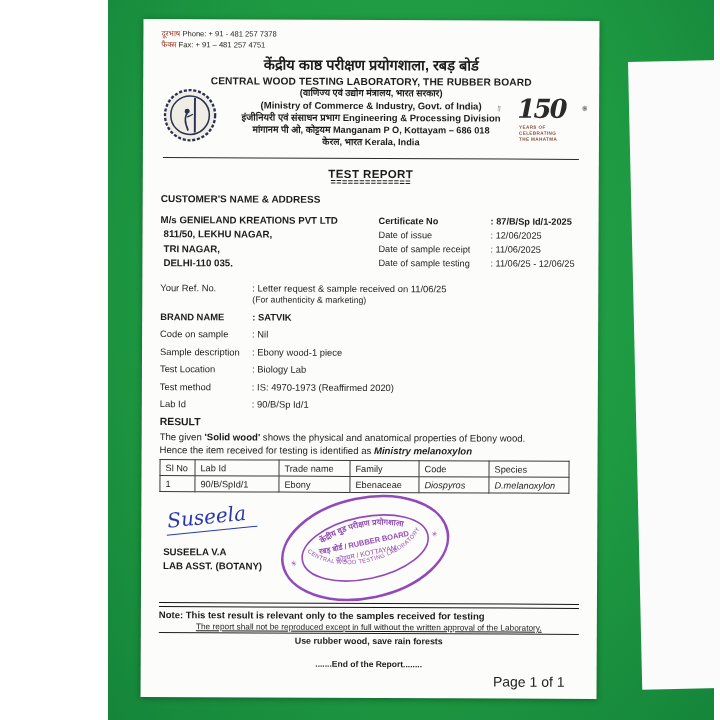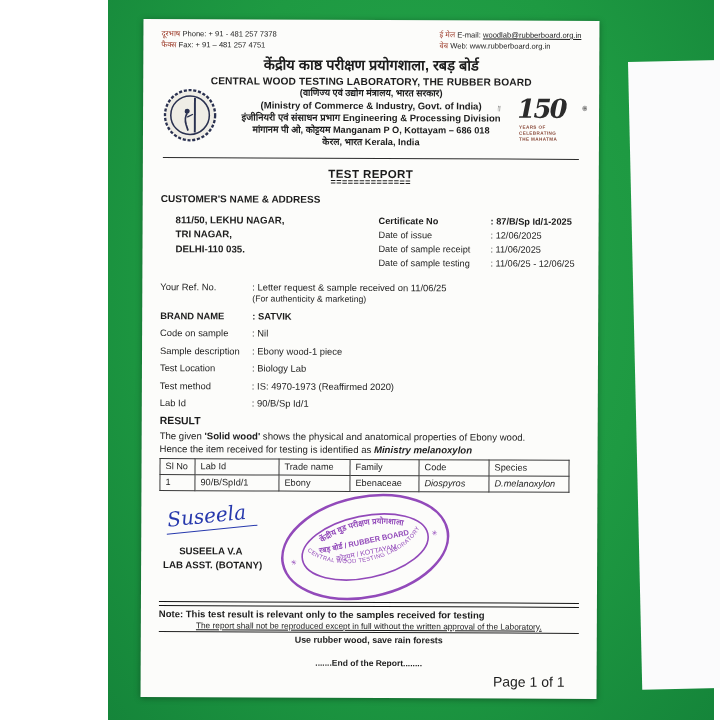--- a/index.html
+++ b/index.html
@@ -37,21 +37,21 @@
   .n150{font-family:"DejaVu Serif", serif;font-style:italic;font-weight:bold;
         font-size:26px;line-height:1;color:#2b2b2b;letter-spacing:-2px;}
   .l150cap{font-size:4.6px;font-weight:bold;color:#8a4a3a;letter-spacing:.4px;
            line-height:1.3;text-align:left;margin-left:22px;margin-top:1px;}
   .hrule{border-top:1.4px solid #2b2b2b;margin:3px 2px 0;}
   .rtitle{text-align:center;font-weight:bold;font-size:11.5px;margin-top:9px;letter-spacing:.4px;}
   .runder{text-align:center;font-size:9px;font-weight:bold;line-height:.55;letter-spacing:.5px;}
   .cust-head{font-weight:bold;font-size:10px;margin-top:9px;}
   .cols{display:flex;margin-top:9px;}
   .cleft{flex:0 0 218px;font-size:9.7px;font-weight:bold;line-height:1.5;}
-  .cleft .ind{margin-left:15px;}
+  .cleft .ind{margin-left:3px;}
   .cright{flex:1;font-size:9.2px;}
   .mrow{display:flex;line-height:1.55;}
   .mrow.b{font-weight:bold;}
   .mlabel{width:112px;flex:none;}
   .fields{margin-top:11px;font-size:9.4px;}
   .frow{display:flex;margin-bottom:6.5px;}
   .frow.b{font-weight:bold;}
   .flabel{width:92px;flex:none;}
   .fval{flex:1;}
   .fnote{margin-left:92px;font-size:8.7px;margin-top:-5px;margin-bottom:6.5px;}
@@ -61,21 +61,21 @@
   .bi{font-weight:bold;font-style:italic;}
   table.res{border-collapse:collapse;margin-top:3px;}
   .res th,.res td{border:1px solid #3a3a3a;font-size:9.2px;padding:2.5px 5px;
                   text-align:left;font-weight:normal;}
   .sig{position:relative;height:98px;margin-top:10px;}
   .script{
     position:absolute;left:6px;top:2px;font-family:"DejaVu Serif", serif;
     font-style:italic;font-size:20px;color:#2739ad;transform:rotate(-6deg);
     border-bottom:1.6px solid #2739ad;padding:0 10px 2px 2px;
   }
-  .sname{position:absolute;left:20px;top:44px;font-weight:bold;font-size:9.7px;}
+  .sname{position:absolute;left:4px;top:44px;font-weight:bold;font-size:9.7px;}
   .stitle{position:absolute;left:4px;top:58px;font-weight:bold;font-size:9.7px;}
   .stamp{position:absolute;left:118px;top:-8px;width:176px;height:106px;
          transform:rotate(-12deg);opacity:.92;}
   .rsign{position:absolute;right:4px;top:54px;font-weight:bold;font-size:9.7px;line-height:1.45;}
   .fnote-rule{height:3px;border-top:1.6px solid #161616;border-bottom:1px solid #161616;margin-top:2px;}
   .note1{font-weight:bold;font-size:9.5px;margin-top:2px;}
   .note2{font-size:8.3px;text-align:center;margin-top:1px;text-decoration:underline;}
   .thin-rule{border-top:1.3px solid #222;margin-top:1px;}
   .note3{font-weight:bold;font-size:8.9px;text-align:center;margin-top:2px;}
   .endline{font-weight:bold;font-size:8.5px;text-align:center;margin-top:13px;}
@@ -86,24 +86,20 @@
 
 <div class="green-bg"></div>
 <div class="side-sheet"></div>
 
 <div class="doc">
 
   <div class="contact">
     <div>
       <div><span class="hi">दूरभाष</span> <span>Phone: + 91 - 481 257 7378</span></div>
       <div><span class="hi">फैक्स</span> <span>Fax: + 91 – 481 257 4751</span></div>
-    </div>
-    <div>
-      <div><span class="hi">ई मेल</span> <span>E-mail:</span> <span class="u">woodlab@rubberboard.org.in</span></div>
-      <div><span class="hi">वेब</span> <span>Web:</span> <span>www.rubberboard.org.in</span></div>
     </div>
   </div>
 
   <div class="title-hi">केंद्रीय काष्ठ परीक्षण प्रयोगशाला, रबड़ बोर्ड</div>
 
   <div class="hmid">
     <div class="emblem">
       <svg viewBox="0 0 56 56" width="54" height="54">
         <circle cx="28" cy="28" r="26" fill="#efede6" stroke="#2a3150" stroke-width="2.4" stroke-dasharray="3.2 1.8"></circle>
         <circle cx="28" cy="28" r="20" fill="none" stroke="#2a3150" stroke-width="1.6"></circle>
@@ -156,20 +152,21 @@
 
   <div class="hrule"></div>
 
   <div class="rtitle">TEST REPORT</div>
   <div class="runder">==============</div>
 
   <div class="cust-head">CUSTOMER'S NAME &amp; ADDRESS</div>
 
   <div class="cols">
     <div class="cleft">
+      <div>M/s GENIELAND KREATIONS PVT LTD</div>
       <div class="ind">811/50, LEKHU NAGAR,</div>
       <div class="ind">TRI NAGAR,</div>
       <div class="ind">DELHI-110 035.</div>
     </div>
     <div class="cright">
       <div class="mrow b">
         <span class="mlabel">Certificate No</span>
           <span>: 87/B/Sp Id/1-2025</span>
       </div>
       <div class="mrow">

